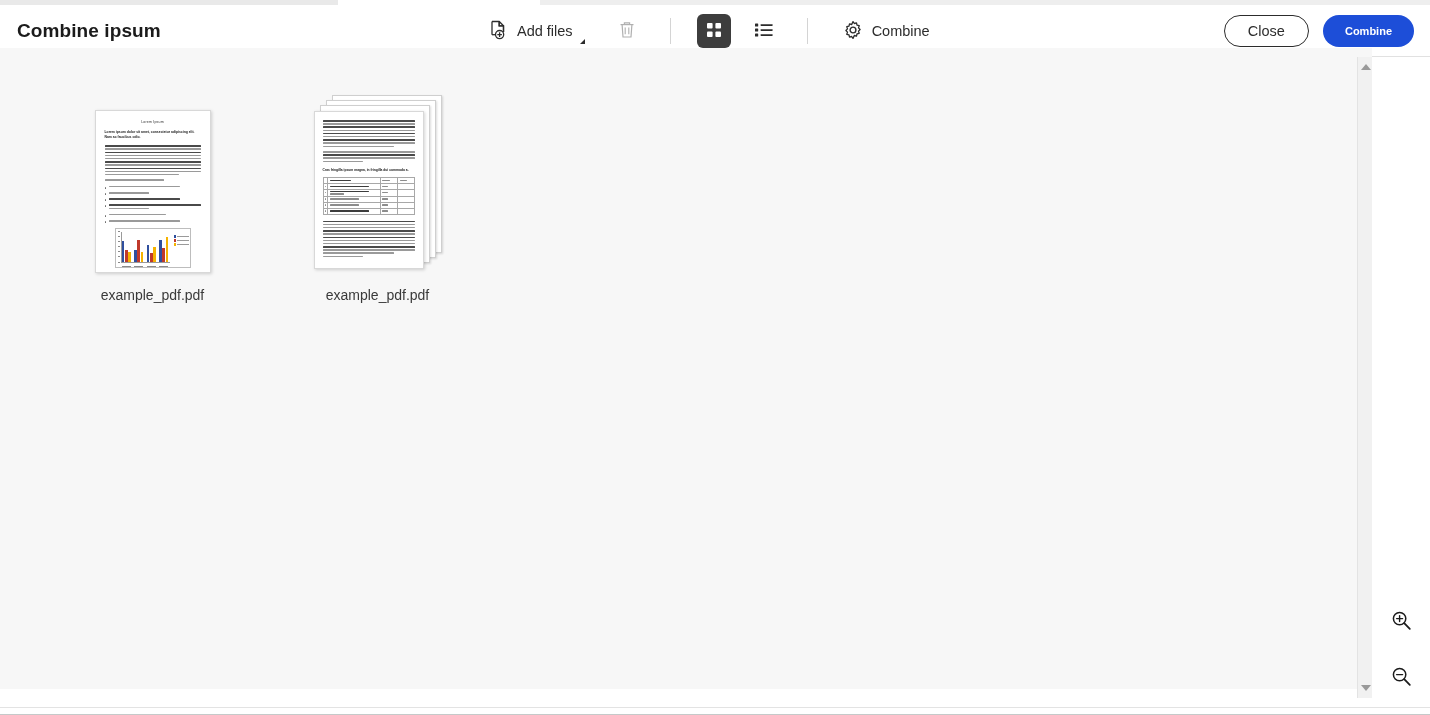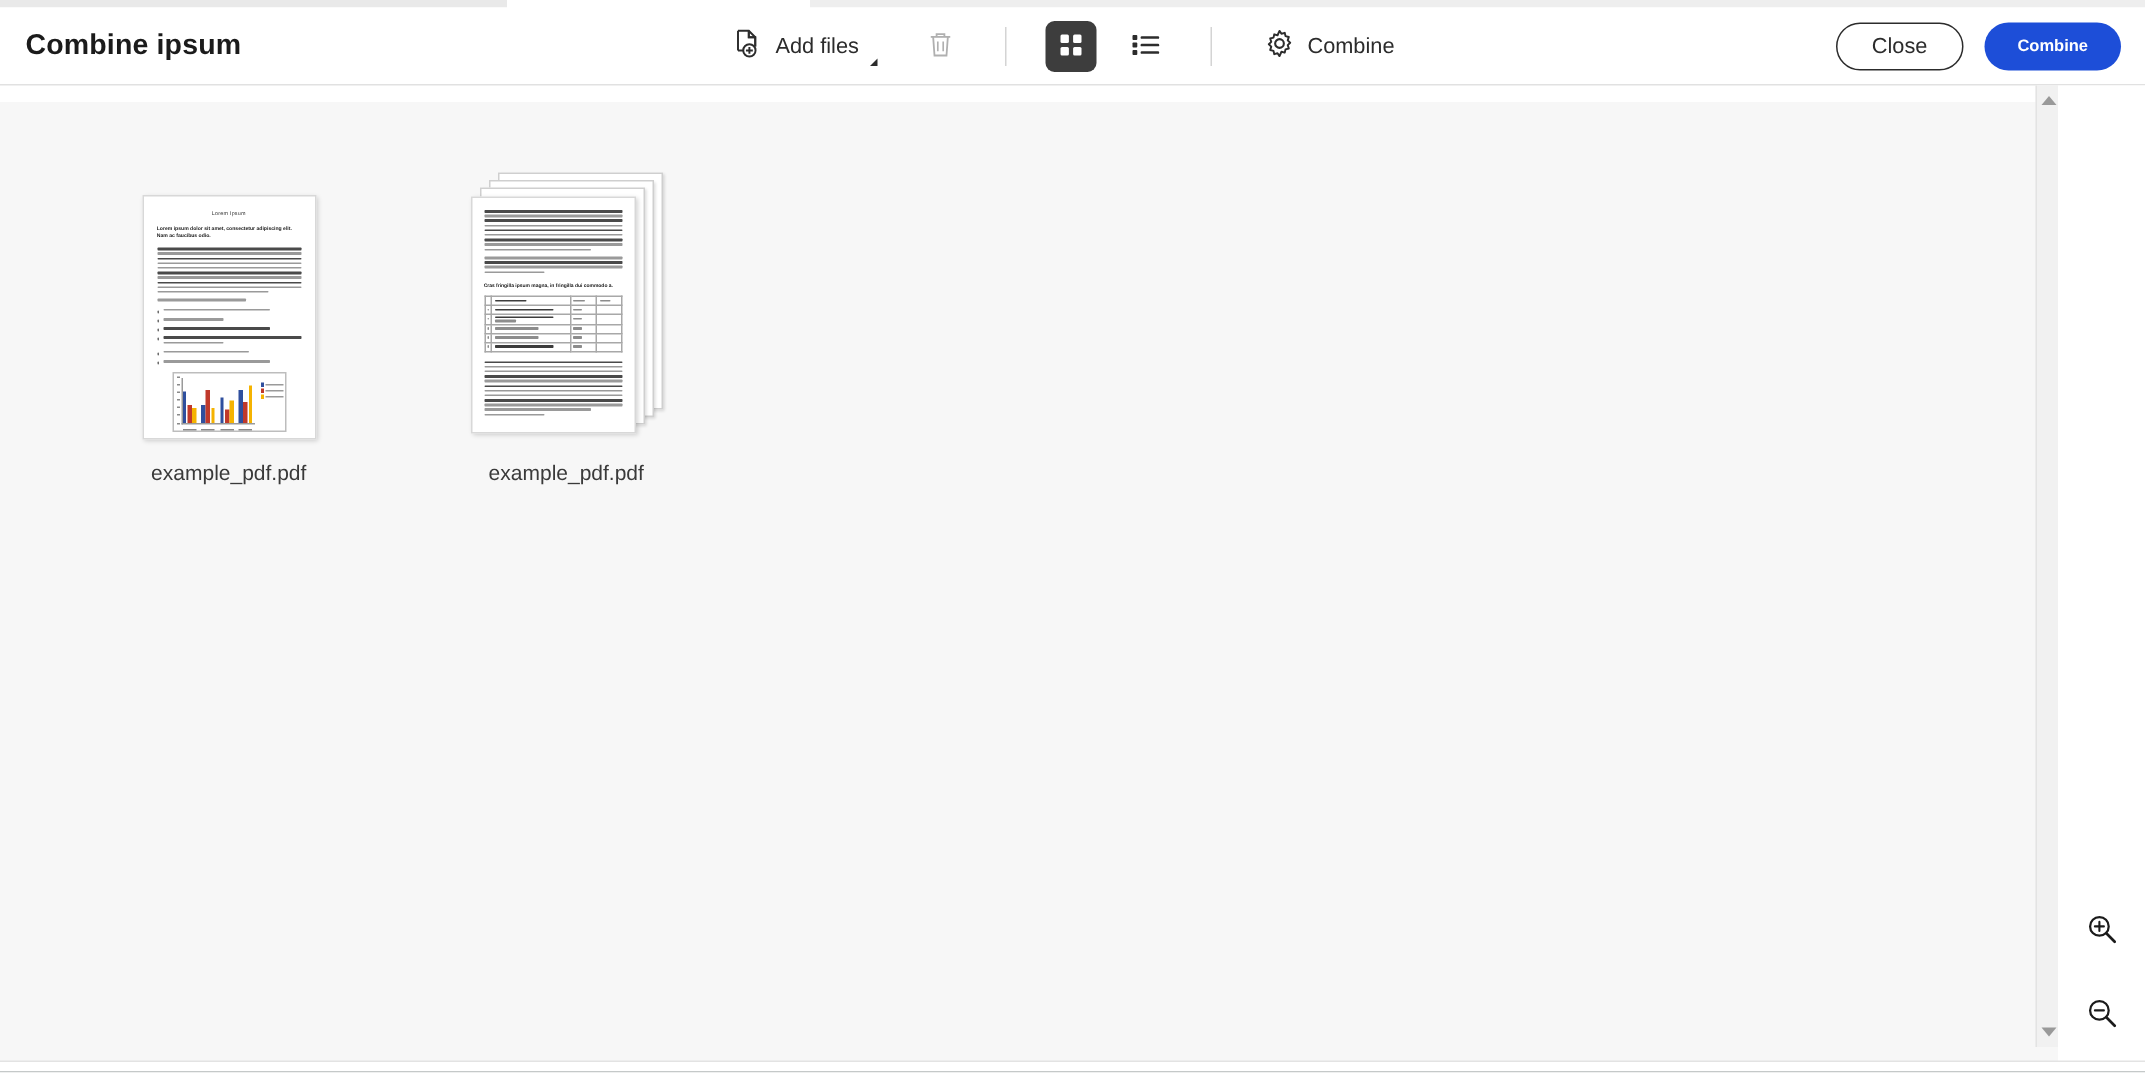--- a/index.html
+++ b/index.html
@@ -86,21 +86,21 @@
   }
   .btn-combine {
     height: 32px; padding: 0 22px; border-radius: 16px;
     border: none; background: #1d4ed8; color: #ffffff;
     font-size: 11px; font-weight: bold; cursor: pointer;
     font-family: "Liberation Sans", sans-serif;
   }
 
   
   .content {
-    position: absolute; left: 0; top: 68px; width: 1372px; height: 641px;
+    position: absolute; left: 0; top: 48px; width: 1372px; height: 641px;
     background: #f7f7f7;
     overflow: hidden;
   }
   .files-grid {
     position: absolute; left: 40px; top: 35px;
     display: flex; flex-wrap: wrap; gap: 0;
   }
   .file-cell {
     width: 225px; display: flex; flex-direction: column;
     align-items: center; cursor: pointer;

